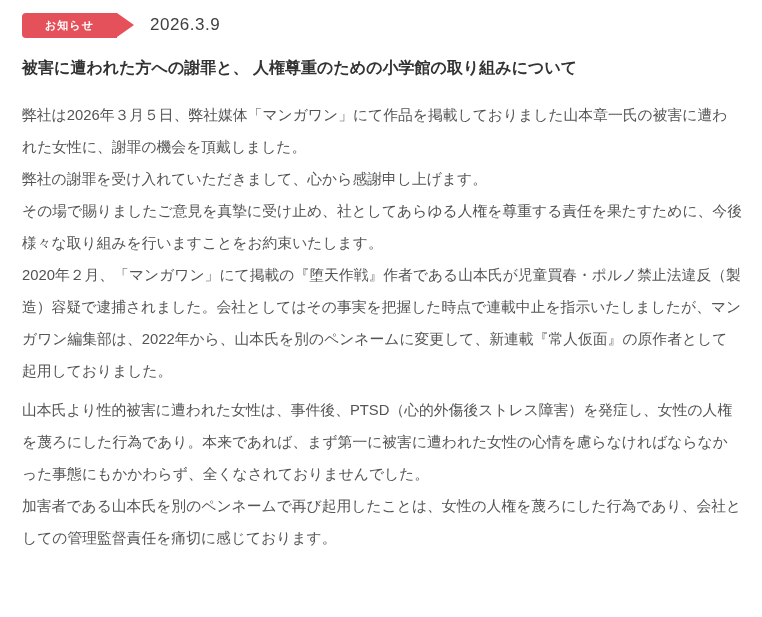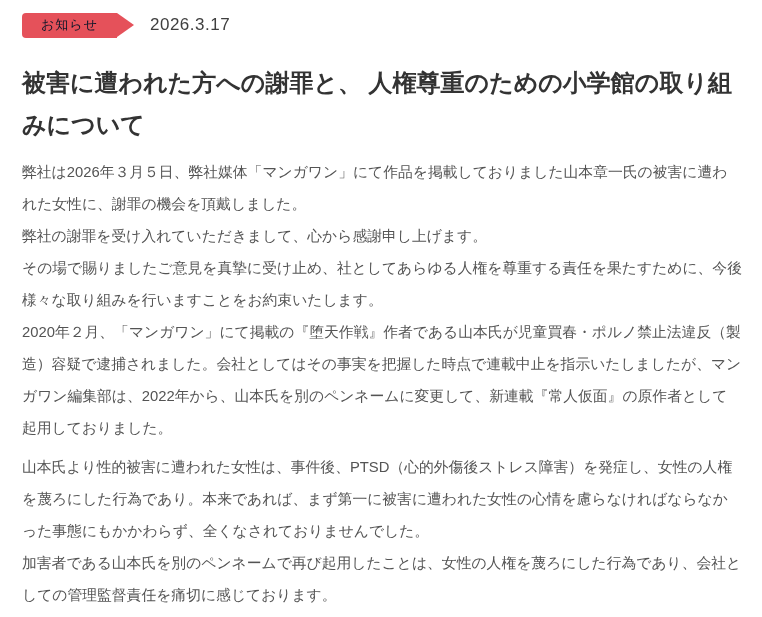--- a/index.html
+++ b/index.html
@@ -27,43 +27,43 @@
     align-items: stretch;
     height: 25px;
   }
   .badge-rect {
     display: flex;
     align-items: center;
     justify-content: center;
     min-width: 95px;
     padding: 0 14px;
     background: var(--badge, #e5515a);
-    color: #0f172a;
-    font-size: 13px;
-    font-weight: normal;
+    color: #ffffff;
+    font-size: 11px;
+    font-weight: bold;
     border-radius: 4px 0 0 4px;
     letter-spacing: 1px;
   }
   .badge-arrow {
     width: 0;
     height: 0;
     border-top: 12.5px solid transparent;
     border-bottom: 12.5px solid transparent;
     border-left: 17px solid var(--badge, #e5515a);
   }
   .date {
     margin-left: 16px;
     font-size: 17px;
     color: #3f3f3f;
     letter-spacing: 0.5px;
   }
   
   .title {
-    margin-top: 24px;
-    font-size: 24px;
+    margin-top: 9px;
+    font-size: 16px;
     line-height: 42px;
     font-weight: bold;
     color: var(--title_text, #333333);
     letter-spacing: 0px;
   }
   
   .article {
     color: var(--body_text, #545454);
     font-size: 14.8px;
     line-height: 32px;
@@ -76,21 +76,21 @@
 </head>
 <body>
 
 <div class="page">
 
   <div class="meta-row">
     <div class="badge">
       <span class="badge-rect">お知らせ</span>
       <span class="badge-arrow"></span>
     </div>
-    <span class="date">2026.3.17</span>
+    <span class="date">2026.3.9</span>
   </div>
 
   <h1 class="title">被害に遭われた方への謝罪と、 人権尊重のための小学館の取り組みについて</h1>
 
   <div class="article">
 
     <p class="para first">
       <span class="seg">弊社は2026年３月５日、弊社媒体「マンガワン」にて作品を掲載しておりました山本章一氏の被害に遭われた女性に、謝罪の機会を頂戴しました。</span>
       <span class="seg">弊社の謝罪を受け入れていただきまして、心から感謝申し上げます。</span>
     </p>

